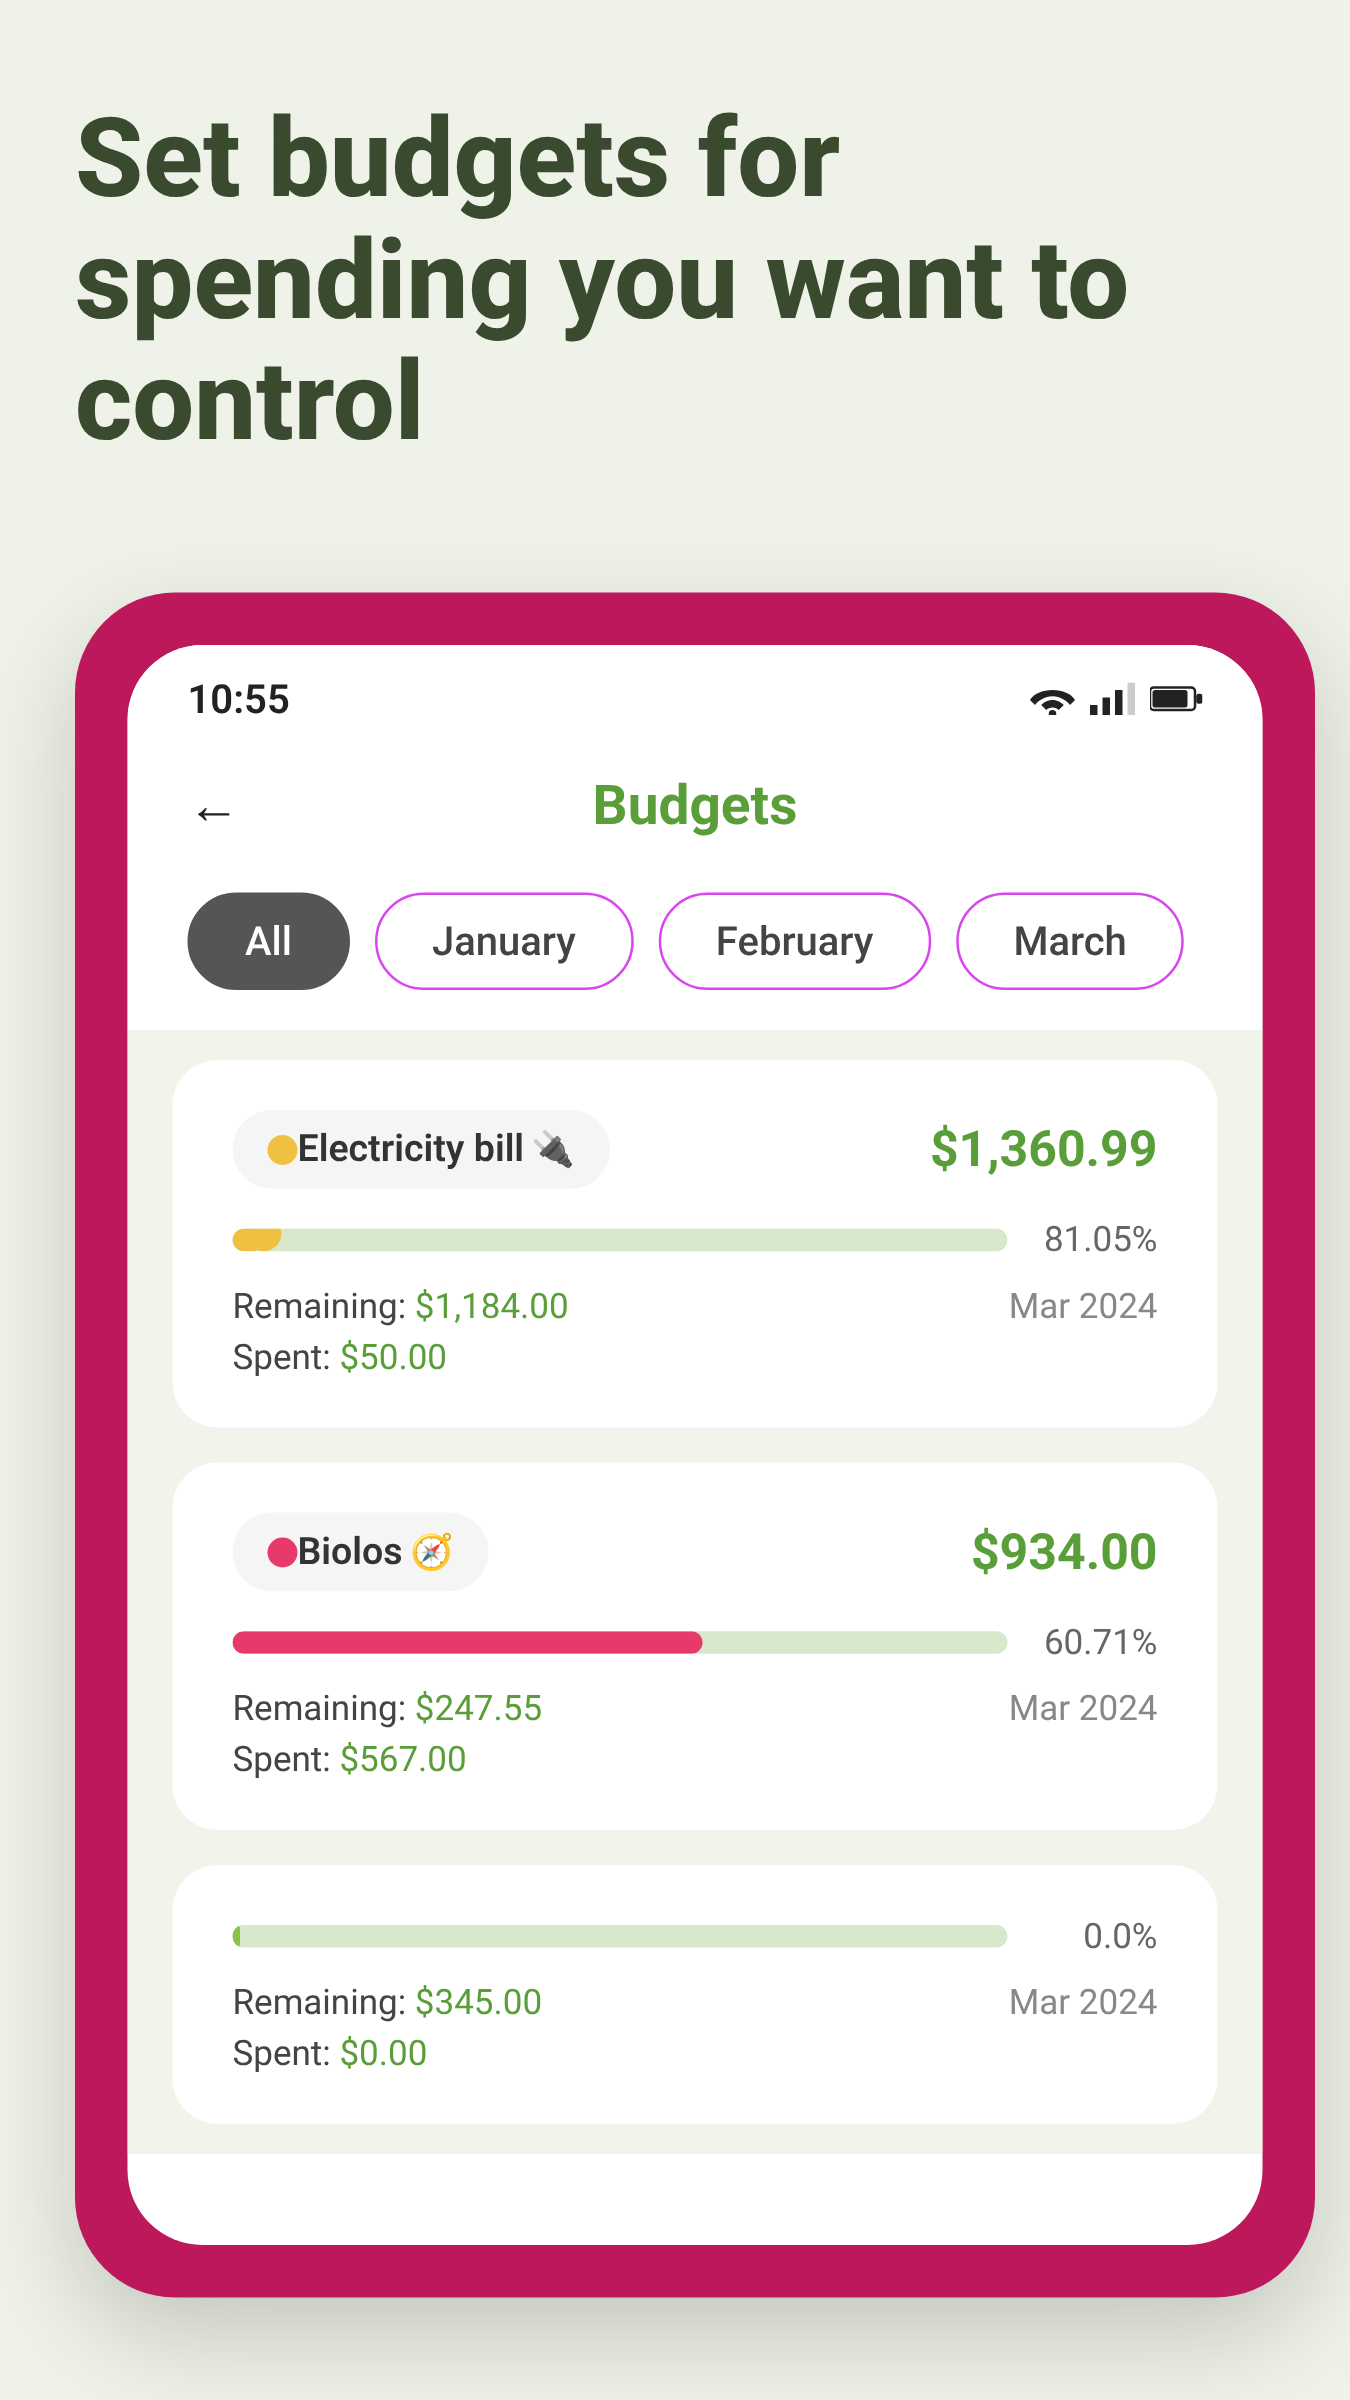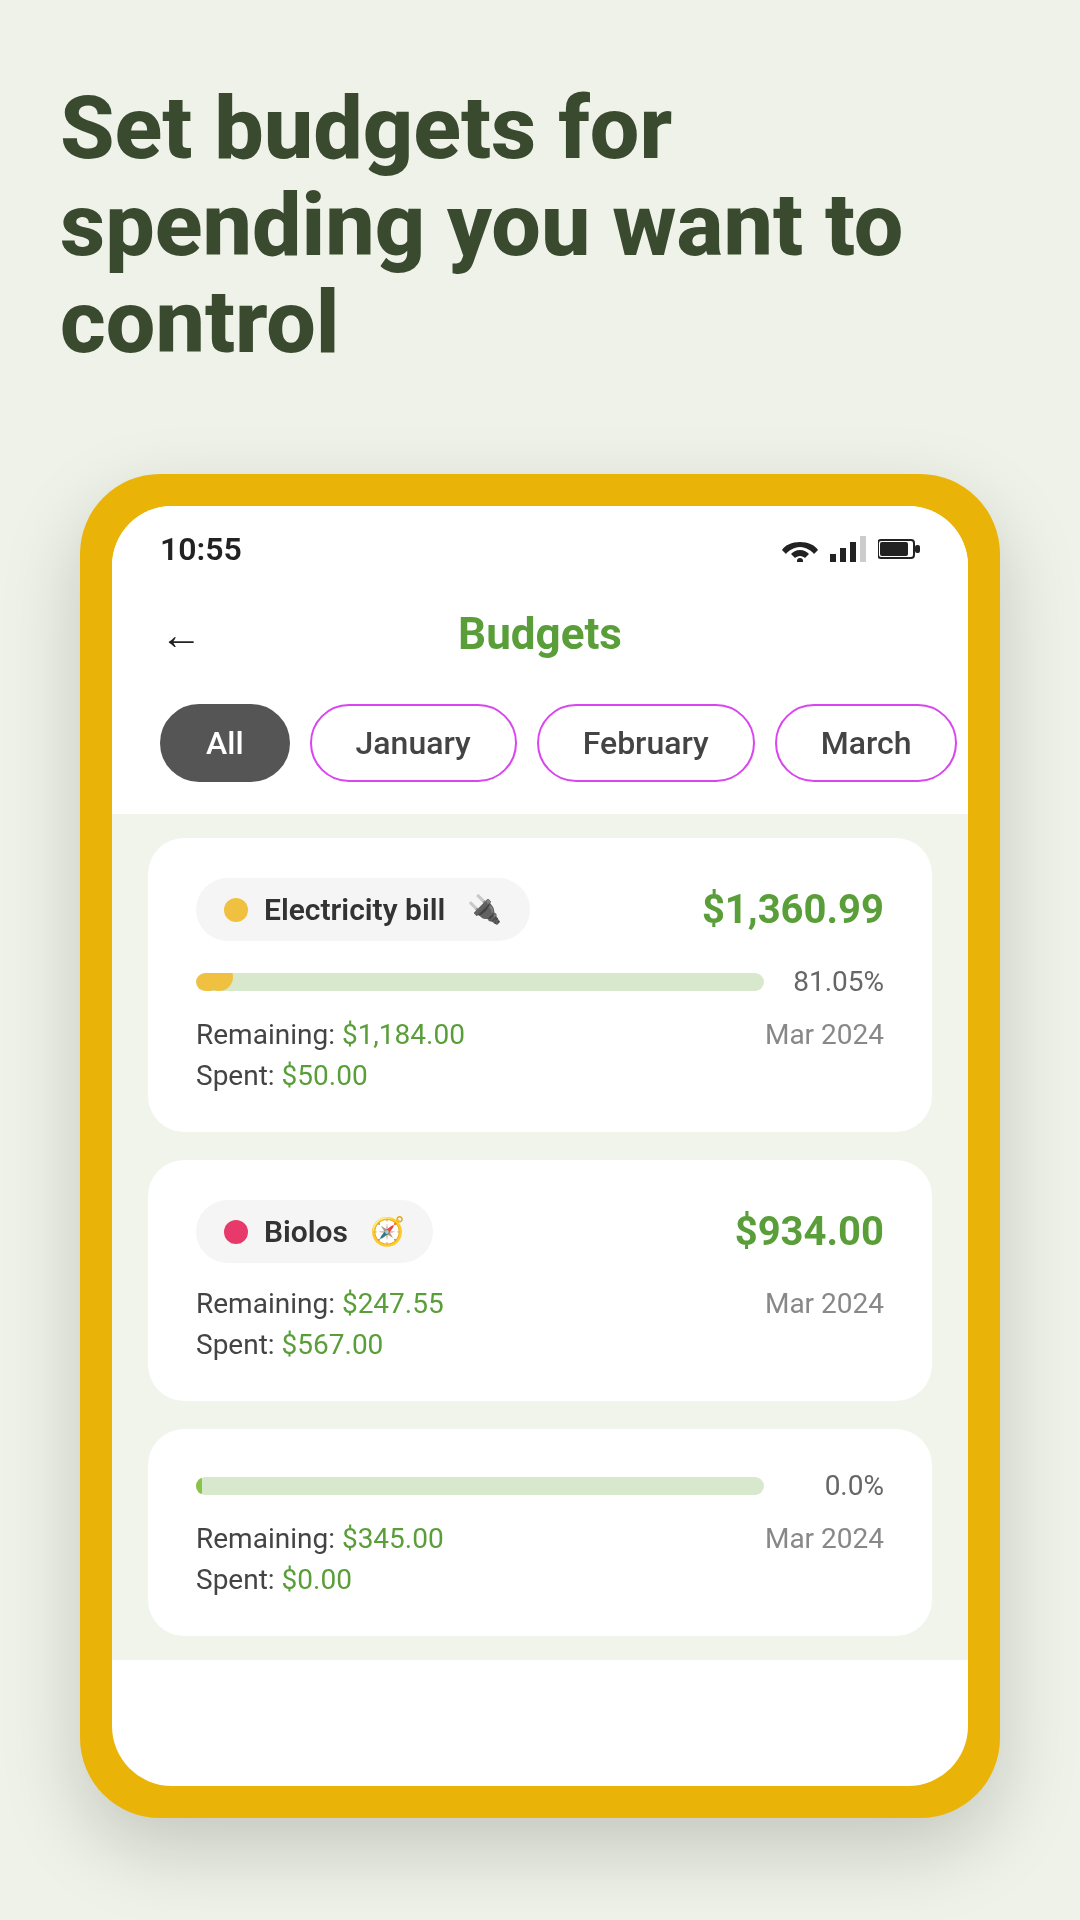--- a/index.html
+++ b/index.html
@@ -23,25 +23,25 @@
     .headline {
       font-size: 88px;
       font-weight: 800;
       color: #3a4a2e;
       line-height: 1.1;
       margin-bottom: 104px;
     }
 
     
     .phone-mockup {
-      width: 920px;
+      width: 992px;
       margin: 0 auto;
-      background: #eab308;
+      background: #be185d;
       border-radius: 80px;
-      padding: 32px;
+      padding: 42px;
       box-shadow: 0 30px 80px rgba(0,0,0,0.18);
     }
 
     .phone-screen {
       background: #ffffff;
       border-radius: 60px;
       overflow: hidden;
       min-height: 1280px;
     }
 
@@ -136,21 +136,21 @@
     .card-top-row {
       display: flex;
       justify-content: space-between;
       align-items: center;
       margin-bottom: 24px;
     }
 
     .category-pill {
       display: flex;
       align-items: center;
-      gap: 16px;
+      gap: 0;
       background: #f5f5f5;
       border-radius: 50px;
       padding: 14px 28px;
     }
 
     .category-dot {
       width: 24px;
       height: 24px;
       border-radius: 50%;
     }
@@ -316,20 +316,26 @@
 
         <div class="budget-card">
           <div class="card-top-row">
             <div class="category-pill">
               <div class="category-dot" style="background:#e83a6a;"></div>
               <span class="category-name">Biolos</span>
               <span class="category-icon">🧭</span>
             </div>
             <span class="budget-amount">$934.00</span>
           </div>
+          <div class="progress-row">
+            <div class="progress-track">
+              <div class="progress-fill" style="width:60.71%;background:#e83a6a;"></div>
+            </div>
+            <span class="progress-pct">60.71%</span>
+          </div>
           <div class="card-bottom-row">
             <div class="card-stats">
               <span class="stat-line">
                 Remaining: <span class="stat-value">$247.55</span>
               </span>
               <span class="stat-line">
                 Spent: <span class="stat-value">$567.00</span>
               </span>
             </div>
             <span class="card-date">Mar 2024</span>

